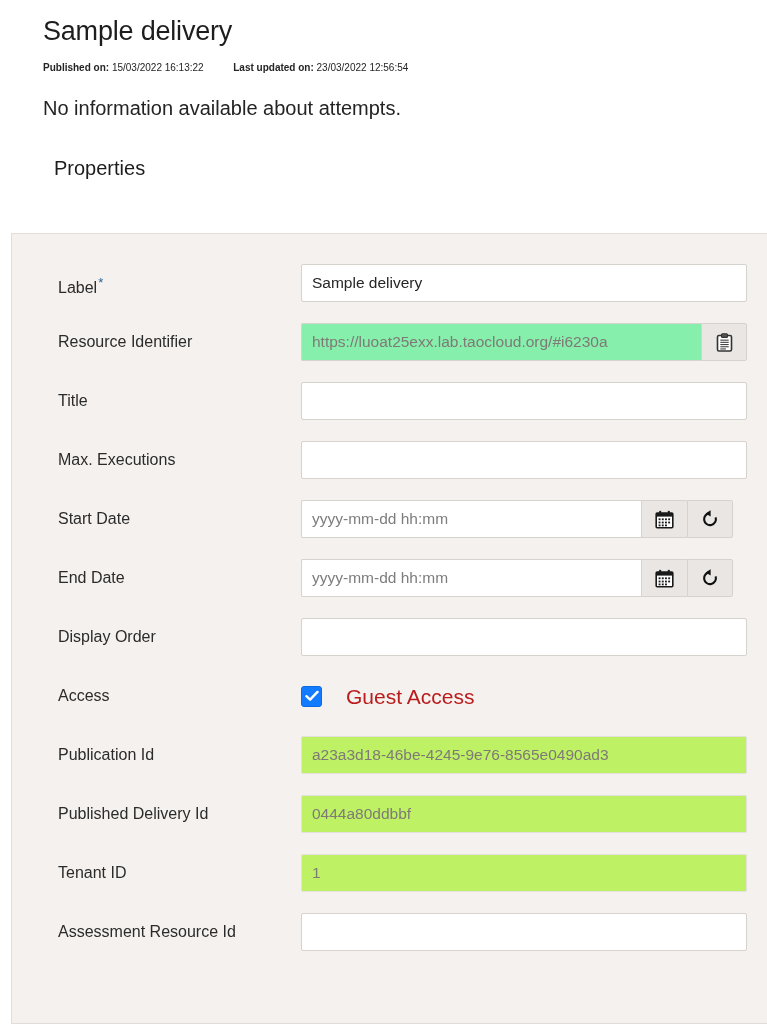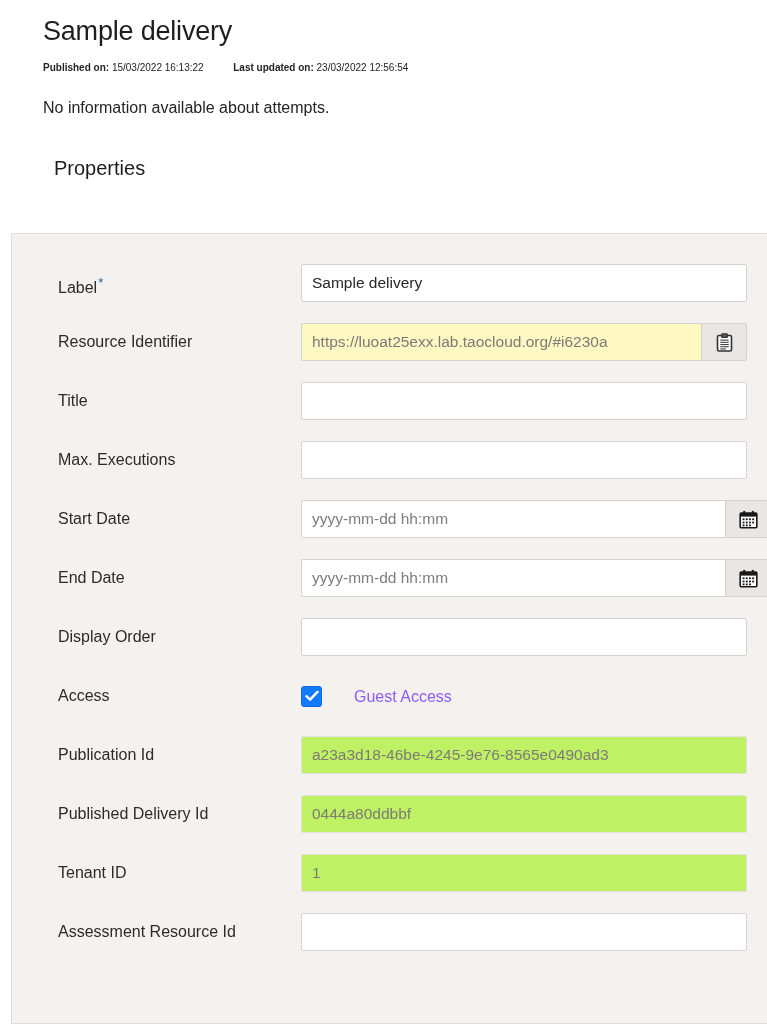--- a/index.html
+++ b/index.html
@@ -27,21 +27,21 @@
     font-size: 10px;
     line-height: 20px;
     color: #242424;
     margin: 0 0 20px 0;
     white-space: nowrap;
   }
   .meta-line .k { font-weight: 700; }
   .meta-line .v { font-weight: 400; }
   .meta-gap { display: inline-block; width: 24px; }
   .attempts-note {
-    font-size: 16px;
+    font-size: 20px;
     line-height: 20px;
     color: #242424;
     margin: 0 0 38px 0;
   }
   .section-title {
     font-size: 20px;
     font-weight: 400;
     color: #1d1d1d;
     margin: 0 0 14px 11px;
     line-height: 24px;
@@ -104,40 +104,40 @@
     color: #7e7a76;
     border-color: #e4e0dc;
   }
 
   
   .igroup { display: flex; align-items: stretch; }
   .igroup .txt {
     width: 400px;
     border-right: none;
     border-radius: 2px 0 0 2px;
-    background: #fef9c3;
+    background: #86efac;
     color: #7e7a76;
   }
   .addon-btn {
     width: 46px;
     height: 38px;
     border: 1px solid #d6d2ce;
     background: #e9e6e3;
     border-radius: 0 2px 2px 0;
     display: flex;
     align-items: center;
     justify-content: center;
     cursor: pointer;
     padding: 0;
   }
 
   
   .dgroup { display: flex; align-items: stretch; }
   .dgroup .txt {
-    width: 424px;
+    width: 340px;
     border-right: none;
     border-radius: 2px 0 0 2px;
   }
   .dgroup .addon-btn { border-radius: 0; border-right: none; width: 46px; }
   .dgroup .addon-btn.last { border-radius: 0 2px 2px 0; border-right: 1px solid #d6d2ce; }
 
   
   .check-wrap { display: flex; align-items: center; height: 38px; }
   .cbx {
     width: 21px; height: 21px;
@@ -145,23 +145,23 @@
     background: #127bff;
     border: 1px solid #0d6ae0;
     display: inline-flex;
     align-items: center;
     justify-content: center;
     cursor: pointer;
     flex: 0 0 21px;
   }
   .cbx svg { display: block; }
   .cbx-label {
-    margin-left: 32px;
-    font-size: 16px;
-    color: #8b5cf6;
+    margin-left: 24px;
+    font-size: 21px;
+    color: #b91c1c;
     line-height: 21px;
   }
 
   svg { display: block; }
 </style>
 </head>
 <body>
 
 <div class="page">
 

